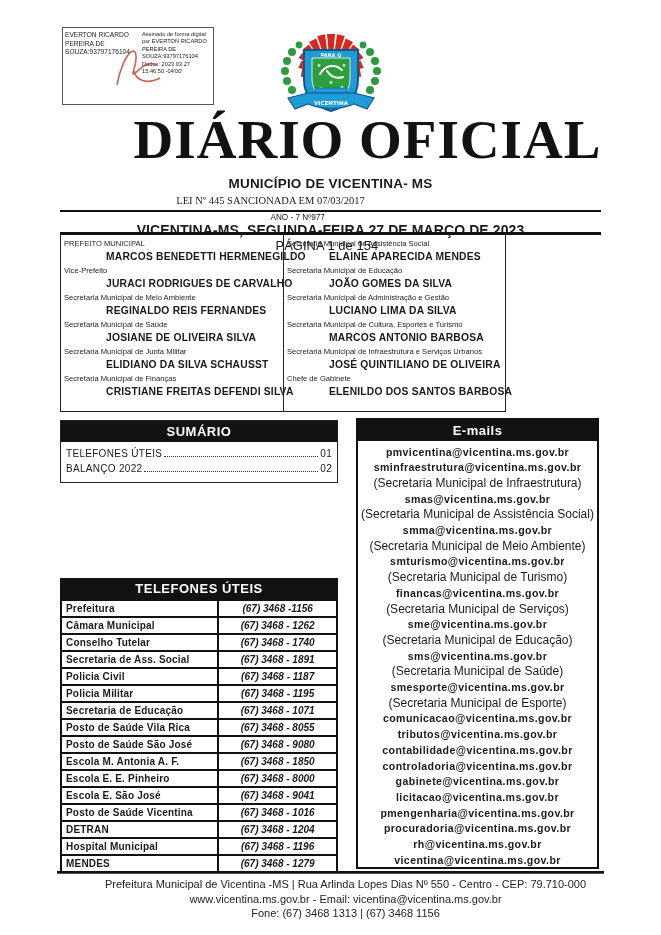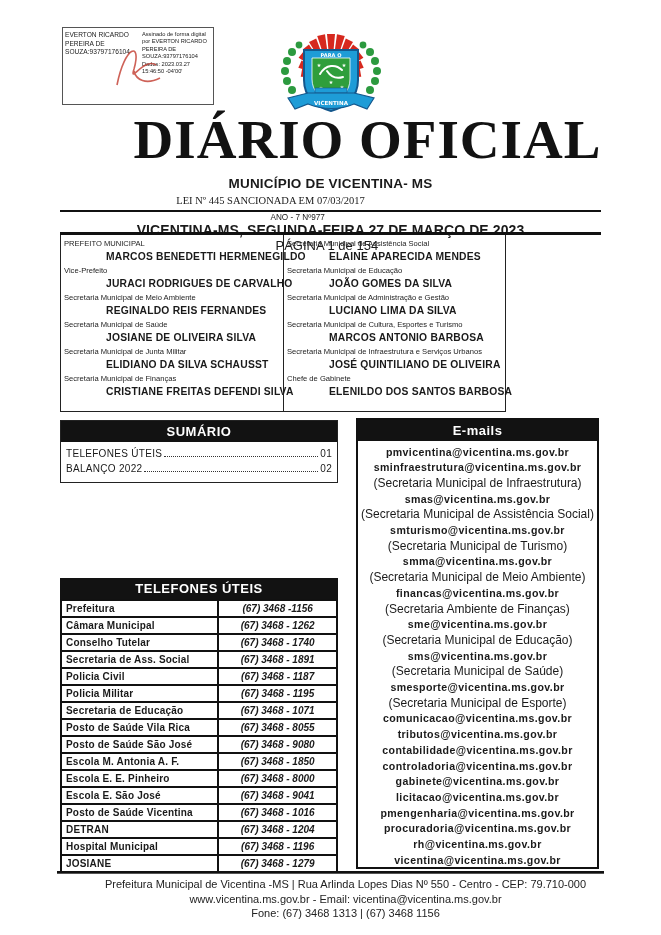--- a/index.html
+++ b/index.html
@@ -299,21 +299,21 @@
           <td class="pn-name">DETRAN</td>
           <td class="pn-num">(67) 3468 - 1204</td>
         </tr>
 
         <tr>
           <td class="pn-name">Hospital Municipal</td>
           <td class="pn-num">(67) 3468 - 1196</td>
         </tr>
 
         <tr>
-          <td class="pn-name">JOSIANE</td>
+          <td class="pn-name">MENDES</td>
           <td class="pn-num">(67) 3468 - 1279</td>
         </tr>
       </tbody>
   </table>
 </div>
 
 <div class="abs emails">
   <div class="band">E-mails</div>
   <div class="em-body">
 
@@ -326,32 +326,32 @@
         <div class="em-addr">sminfraestrutura@vicentina.ms.gov.br</div>
         <div class="em-label">(Secretaria Municipal de Infraestrutura)</div>
       </div>
 
       <div>
         <div class="em-addr">smas@vicentina.ms.gov.br</div>
         <div class="em-label">(Secretaria Municipal de Assistência Social)</div>
       </div>
 
       <div>
+        <div class="em-addr">smma@vicentina.ms.gov.br</div>
+        <div class="em-label">(Secretaria Municipal de Meio Ambiente)</div>
+      </div>
+
+      <div>
         <div class="em-addr">smturismo@vicentina.ms.gov.br</div>
         <div class="em-label">(Secretaria Municipal de Turismo)</div>
       </div>
 
       <div>
-        <div class="em-addr">smma@vicentina.ms.gov.br</div>
-        <div class="em-label">(Secretaria Municipal de Meio Ambiente)</div>
-      </div>
-
-      <div>
         <div class="em-addr">financas@vicentina.ms.gov.br</div>
-        <div class="em-label">(Secretaria Ambiente de Finanças)</div>
+        <div class="em-label">(Secretaria Municipal de Serviços)</div>
       </div>
 
       <div>
         <div class="em-addr">sme@vicentina.ms.gov.br</div>
         <div class="em-label">(Secretaria Municipal de Educação)</div>
       </div>
 
       <div>
         <div class="em-addr">sms@vicentina.ms.gov.br</div>
         <div class="em-label">(Secretaria Municipal de Saúde)</div>

